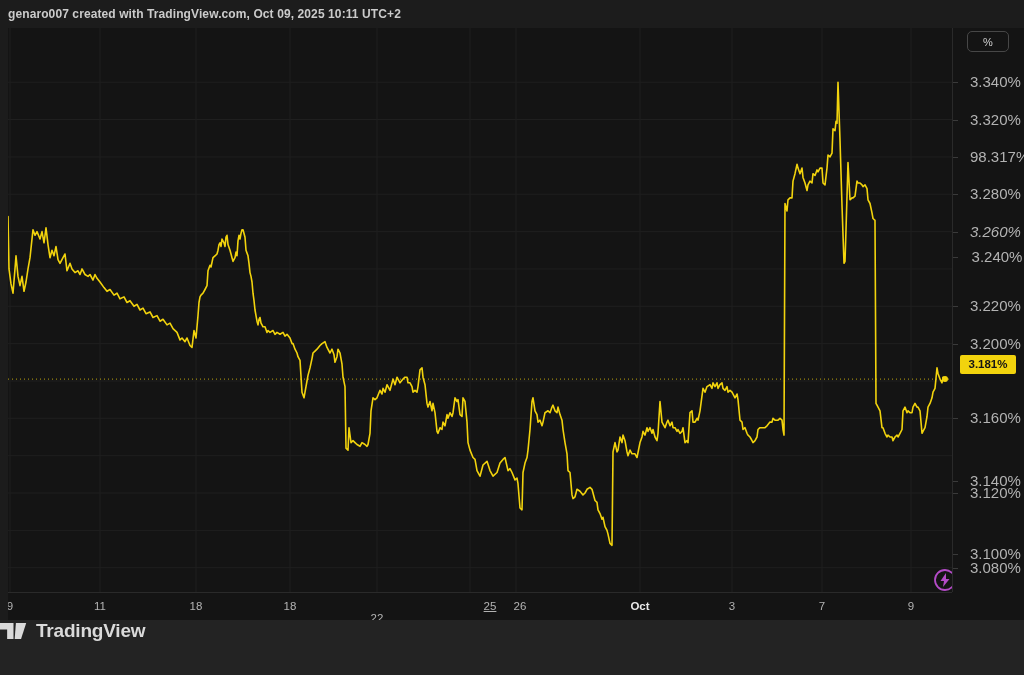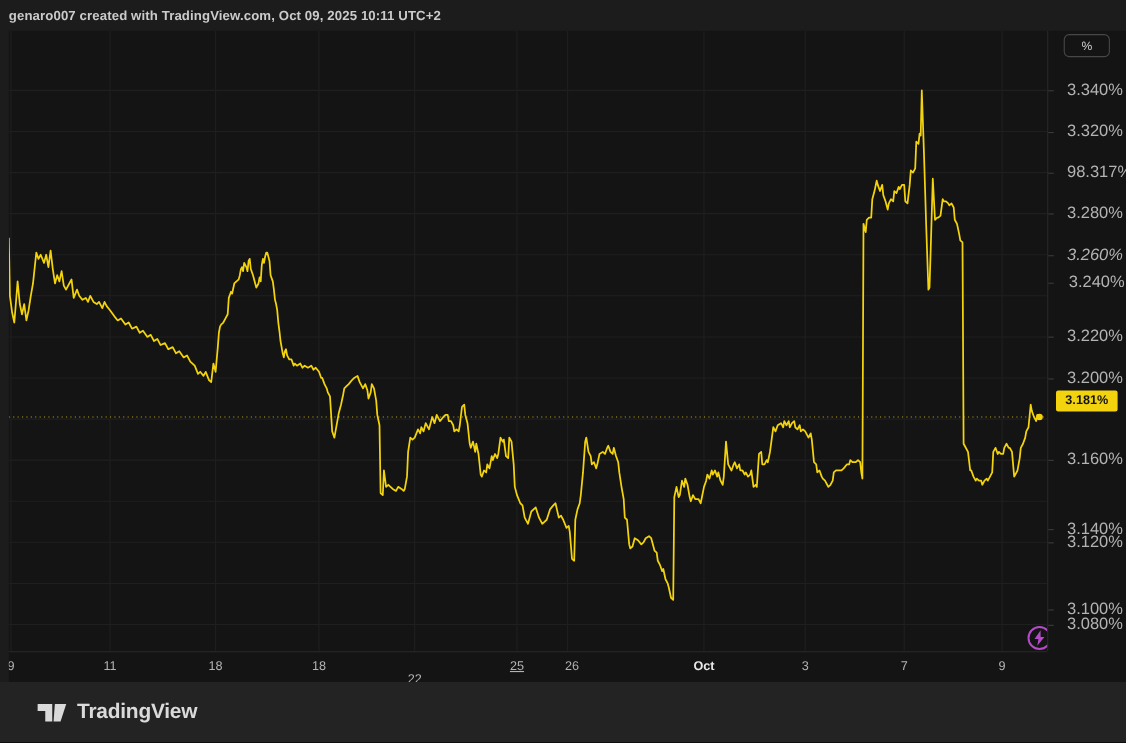--- a/index.html
+++ b/index.html
@@ -42,21 +42,21 @@
 
   .time-axis { position:absolute; left:0; top:564px; width:944px; height:28px;
                border-top:1px solid var(--separator,#2a2a2a); overflow:hidden; }
   .x-label { position:absolute; top:0; width:40px; margin-left:-20px; height:27px; line-height:27px;
              text-align:center; font-size:11.5px; color:var(--axis_text,#b3b3b3); }
   .x-label.major { color:var(--time_text_major,#e8e8e8); font-weight:700; }
 
   .boost { position:absolute; left:925px; top:540px; width:24px; height:24px; z-index:5; cursor:pointer; }
 
   .footer { position:absolute; left:0; top:620px; width:1024px; height:55px;
-            background:var(--footer_bg,#232323); display:flex; align-items:center; padding-left:34px; }
+            background:var(--footer_bg,#232323); display:flex; align-items:flex-start; }
   .tv-mark { display:block; }
   .brand { margin-left:9px; font-size:19px; font-weight:700; color:var(--brand_text,#dadada); letter-spacing:-.2px; }
 </style>
 </head>
 <body>
 
 <div class="page">
 
   <div class="attribution">genaro007 created with TradingView.com, Oct 09, 2025 10:11 UTC+2</div>
 
@@ -122,21 +122,21 @@
         <div class="y-label" style="top: 532.722px;">3.080%</div>
       </div>
 
     <div class="time-axis">
 
     <div class="x-label" style="left: 2px;">9</div>
         <div class="x-label" style="left: 92px;">11</div>
         <div class="x-label" style="left: 188px;">18</div>
         <div class="x-label" style="left: 282px;">18</div>
         <div class="x-label" style="left: 369px; margin-top: 12px;">22</div>
-        <div class="x-label" style="left: 462px; text-decoration: underline;">25</div>
+        <div class="x-label" style="left: 482px; text-decoration: underline;">25</div>
         <div class="x-label" style="left: 512px;">26</div>
         <div class="x-label major" style="left: 632px;">Oct</div>
         <div class="x-label" style="left: 724px;">3</div>
         <div class="x-label" style="left: 814px;">7</div>
         <div class="x-label" style="left: 903px;">9</div>
       </div>
 
   </div>
 
   <div class="footer">

